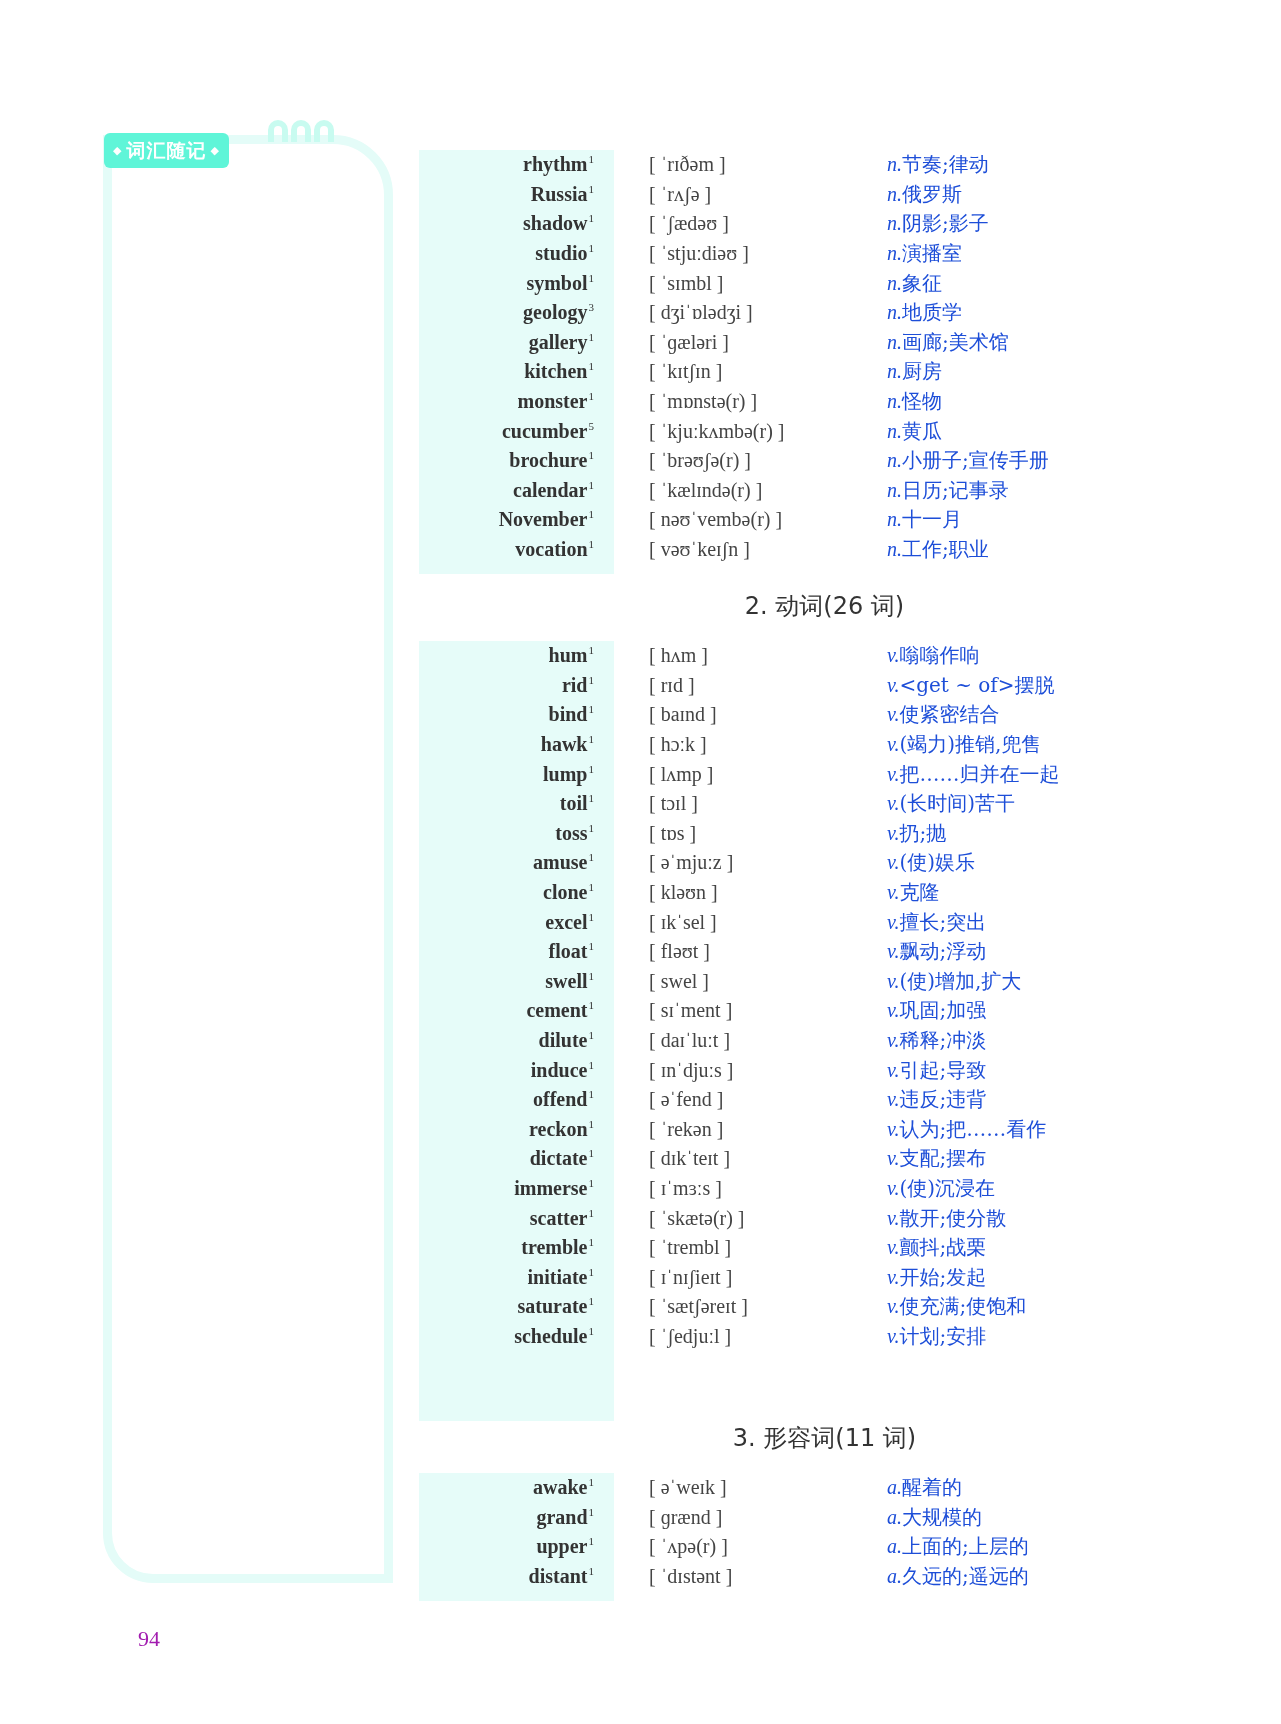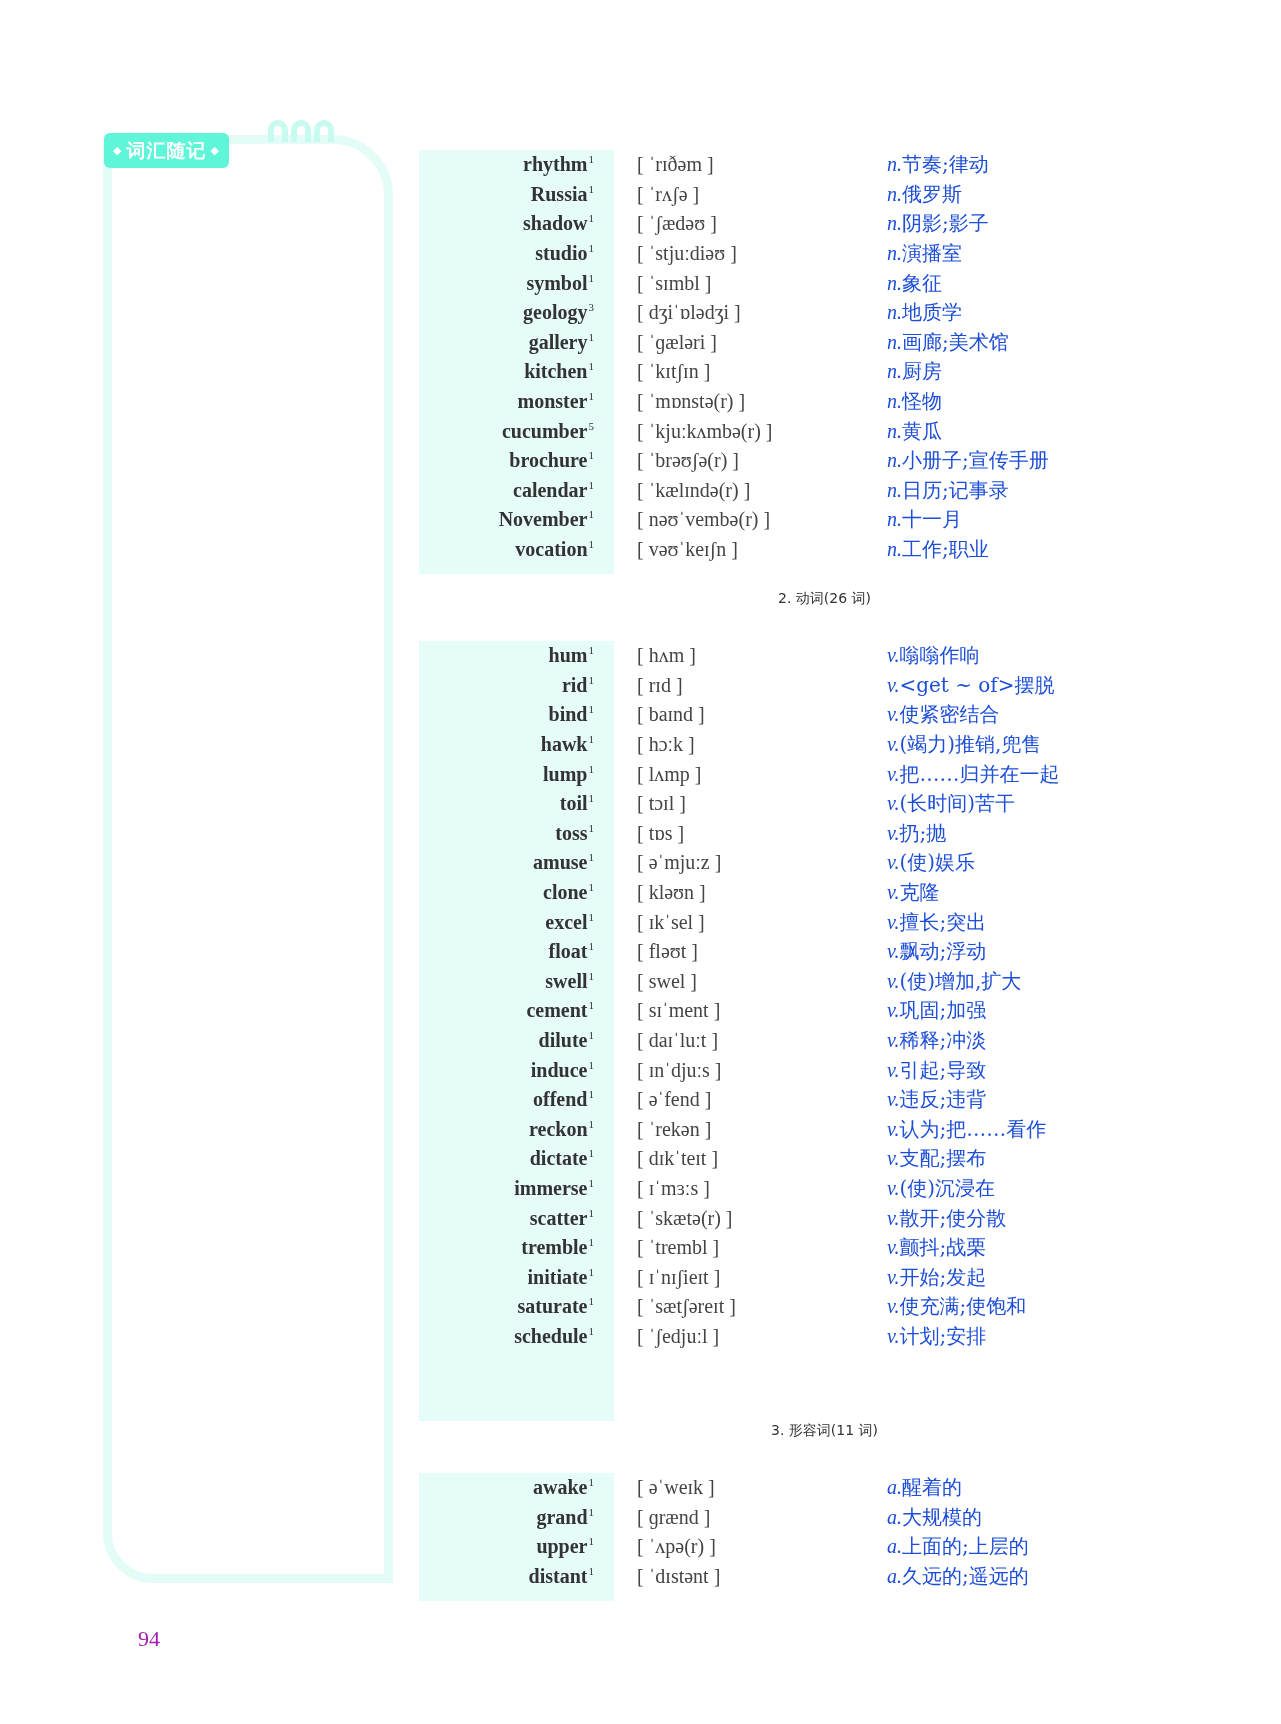--- a/index.html
+++ b/index.html
@@ -35,31 +35,31 @@
     position:absolute; left:0; top:0; width:195px; height:100%;
     background:#e6fcf9;
   }
   .row { position:relative; height:29.6px; display:flex; align-items:center; }
   .word {
     width:175px; text-align:right; font-weight:bold; font-size:20px; color:#333;
     white-space:nowrap;
   }
   .word sup { font-size:11px; font-weight:normal; vertical-align:8px; margin-left:1px; }
   .phon {
-    position:absolute; left:218px; font-size:20px; color:#444; white-space:nowrap;
+    position:absolute; left:230px; font-size:20px; color:#444; white-space:nowrap;
   }
   .def {
     position:absolute; left:468px; font-size:20px; color:#1d4ed8; white-space:nowrap;
     font-family:"DejaVu Serif","Liberation Serif",serif;
   }
   .def .pos { font-style:italic; font-family:"Liberation Serif",serif; font-size:20px; }
 
   .heading {
     position:absolute; left:0; width:1281px; text-align:center;
-    font-size:14px; color:#333; font-family:"DejaVu Sans","Liberation Sans",sans-serif;
+    font-size:24px; color:#333; font-family:"DejaVu Sans","Liberation Sans",sans-serif;
     padding-left:368px;
   }
   .pagenum { position:absolute; left:138px; top:1626px; font-size:22px; color:#a21caf; }
 </style>
 </head>
 <body>
 
 <div class="frame"></div>
 <div class="rings">
   <div class="ring r1"></div>

